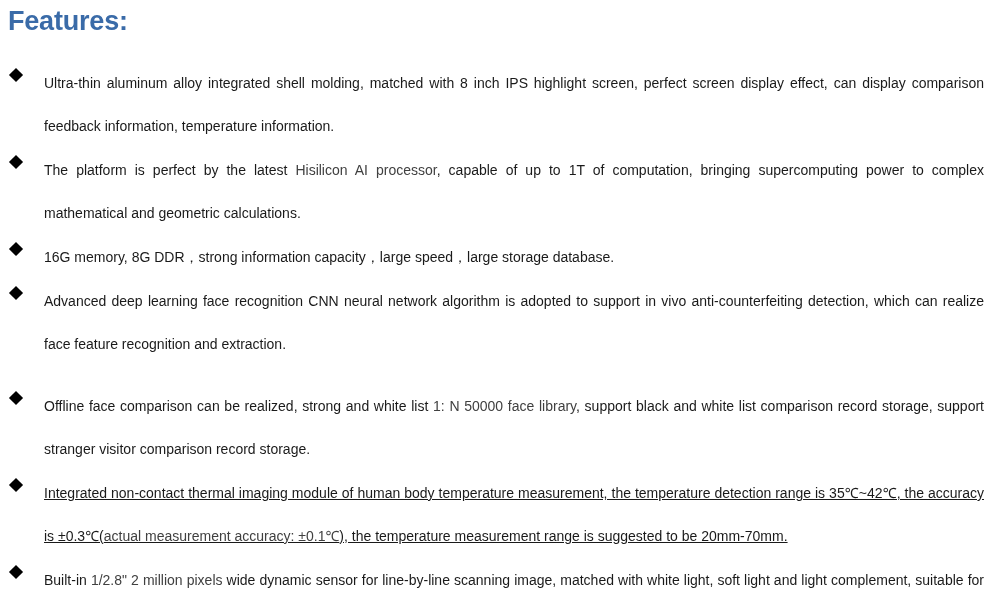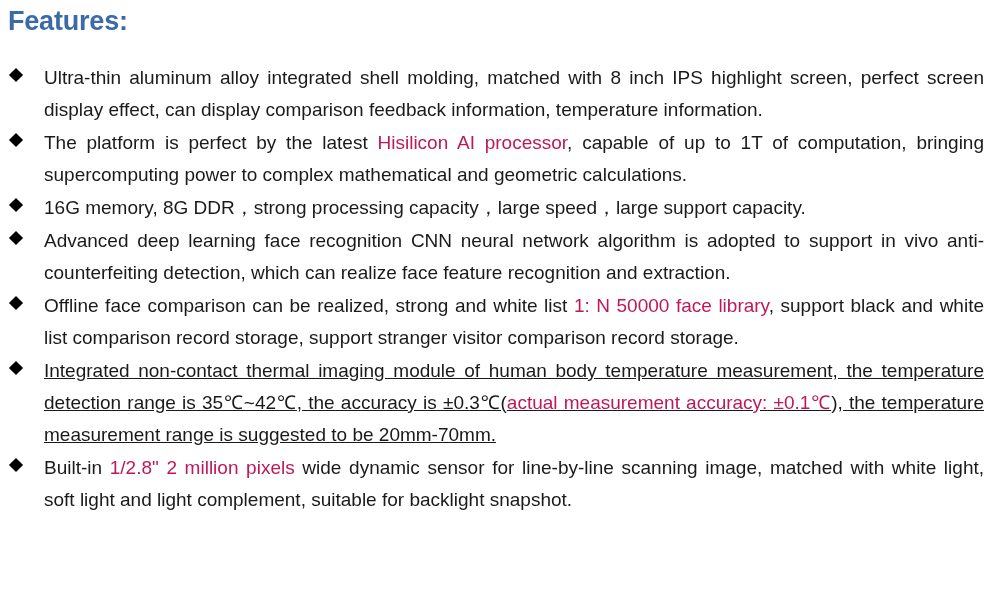--- a/index.html
+++ b/index.html
@@ -59,40 +59,40 @@
   .bullet-marker .dia {
     display: block;
     width: 10px;
     height: 10px;
     background: #000000;
     transform: rotate(45deg);
     margin-top: 3px;
     margin-left: 2px;
   }
   .bullet-text {
-    font-size: 19px;
-    line-height: 32px;
+    font-size: 14px;
+    line-height: 43px;
     color: #1a1a1a;
     text-align: justify;
     text-justify: inter-word;
     word-spacing: 0px;
     font-family: "Liberation Sans", sans-serif;
   }
   .bullet-text.nojustify {
     text-align: left;
   }
   .hl {
-    color: #be185d;
+    color: #404040;
     margin-top: 37px;
   }
   
   .item-0 { margin-bottom: 1px; }
   .item-1 { margin-bottom: 1px; }
   .item-2 { margin-bottom: 1px; }
-  .item-3 { margin-bottom: 1px; }
+  .item-3 { margin-bottom: 19px; }
   .item-4 { margin-bottom: 1px; }
   .item-5 { margin-bottom: 1px; }
   .item-6 { margin-bottom: 1px; text-decoration: underline; }
   .item-7 { margin-bottom: 0px; }
 </style>
 </head>
 <body>
 
 <div class="page">
 
@@ -108,21 +108,21 @@
       <div class="bullet-item item-1">
         <span class="bullet-marker">
           <span class="dia"></span>
         </span>
         <div class="bullet-text"><span>The platform is perfect by the latest </span><span class="hl">Hisilicon AI processor</span><span>, capable of up to 1T of computation, bringing supercomputing power to complex mathematical and geometric calculations.</span></div>
       </div>
       <div class="bullet-item item-2">
         <span class="bullet-marker">
           <span class="dia"></span>
         </span>
-        <div class="bullet-text nojustify"><span>16G memory, 8G DDR，strong processing capacity，</span><span>large speed，</span><span>large support capacity.</span></div>
+        <div class="bullet-text nojustify"><span>16G memory, 8G DDR，strong information capacity，</span><span>large speed，</span><span>large storage database.</span></div>
       </div>
       <div class="bullet-item item-3">
         <span class="bullet-marker">
           <span class="dia"></span>
         </span>
         <div class="bullet-text"><span>Advanced deep learning face recognition CNN neural network algorithm is adopted to support in vivo anti-counterfeiting detection, which can realize face feature recognition and extraction.</span></div>
       </div>
       <div class="bullet-item item-4">
         <span class="bullet-marker">
           <span class="dia"></span>

